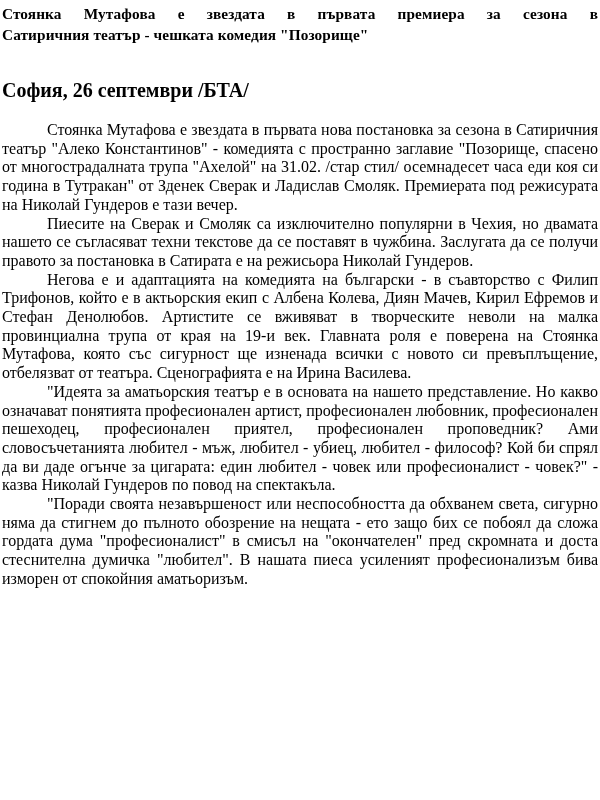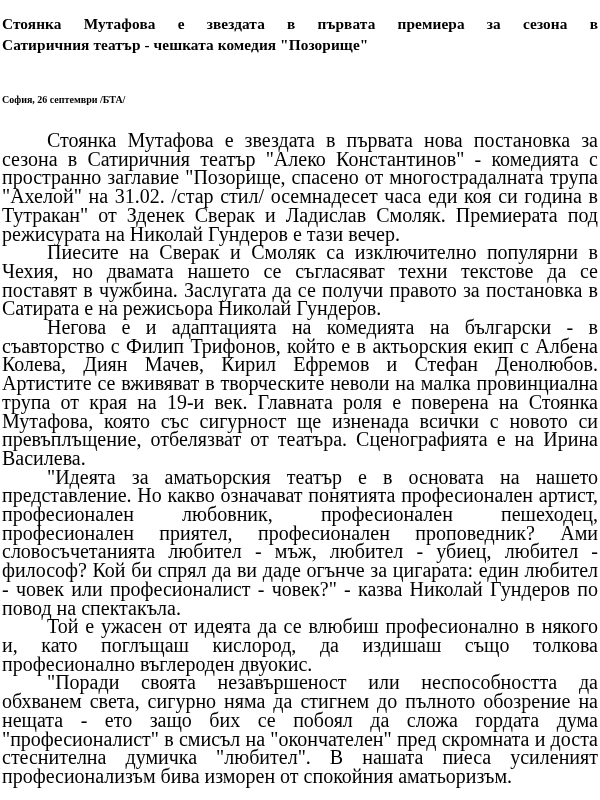--- a/index.html
+++ b/index.html
@@ -13,21 +13,21 @@
     height: 800px;
     overflow: hidden;
     font-family: "Liberation Serif", "DejaVu Serif", serif;
     color: #000000;
     -webkit-font-smoothing: none;
   }
   .page {
     width: 600px;
     height: 800px;
     box-sizing: border-box;
-    padding: 13px 2px 0 2px;
+    padding: 3px 2px 0 2px;
     position: relative;
   }
   .headline {
     font-weight: bold;
     font-size: 15.3px;
     line-height: 21px;
     text-align: justify;
     text-align-last: left;
     margin: 0;
     letter-spacing: 0.1px;
@@ -36,32 +36,32 @@
     display: block;
     text-align: justify;
     text-align-last: justify;
   }
   .headline .ln2 {
     display: block;
     text-align: center;
   }
   .dateline {
     font-weight: bold;
-    font-size: 10px;
+    font-size: 20px;
     line-height: 18px;
     margin: 0;
     padding-top: 36px;
     text-align: left;
   }
   .body-block {
     padding-top: 22px;
   }
   .para {
     margin: 0;
-    font-size: 20px;
+    font-size: 16px;
     line-height: 18.7px;
     text-align: justify;
     text-align-last: left;
     text-indent: 45px;
     word-spacing: 0px;
     hyphens: none;
   }
 </style>
 </head>
 <body>
@@ -73,17 +73,16 @@
     <span class="ln2">Сатиричния театър - чешката комедия "Позорище"</span>
   </h1>
 
   <p class="dateline">София, 26 септември /БТА/</p>
 
   <div class="body-block">
     <p class="para">Стоянка Мутафова е звездата в първата нова постановка за сезона в Сатиричния театър "Алеко Константинов" - комедията с пространно заглавие "Позорище, спасено от многострадалната трупа "Ахелой" на 31.02. /стар стил/ осемнадесет часа еди коя си година в Тутракан" от Зденек Сверак и Ладислав Смоляк. Премиерата под режисурата на Николай Гундеров е тази вечер.</p>
     <p class="para">Пиесите на Сверак и Смоляк са изключително популярни в Чехия, но двамата нашето се съгласяват техни текстове да се поставят в чужбина. Заслугата да се получи правото за постановка в Сатирата е на режисьора Николай Гундеров.</p>
     <p class="para">Негова е и адаптацията на комедията на български - в съавторство с Филип Трифонов, който е в актьорския екип с Албена Колева, Диян Мачев, Кирил Ефремов и Стефан Денолюбов. Артистите се вживяват в творческите неволи на малка провинциална трупа от края на 19-и век. Главната роля е поверена на Стоянка Мутафова, която със сигурност ще изненада всички с новото си превъплъщение, отбелязват от театъра. Сценографията е на Ирина Василева.</p>
     <p class="para">"Идеята за аматьорския театър е в основата на нашето представление. Но какво означават понятията професионален артист, професионален любовник, професионален пешеходец, професионален приятел, професионален проповедник? Ами словосъчетанията любител - мъж, любител - убиец, любител - философ? Кой би спрял да ви даде огънче за цигарата: един любител - човек или професионалист - човек?" - казва Николай Гундеров по повод на спектакъла.</p>
-    <p class="para">Той е ужасен от идеята да се влюбиш професионално в някого и, като поглъщаш кислород, да издишаш също толкова професионално въглероден двуокис.</p>
     <p class="para">"Поради своята незавършеност или неспособността да обхванем света, сигурно няма да стигнем до пълното обозрение на нещата - ето защо бих се побоял да сложа гордата дума "професионалист" в смисъл на "окончателен" пред скромната и доста стеснителна думичка "любител". В нашата пиеса усиленият професионализъм бива изморен от спокойния аматьоризъм.</p>
   </div>
 
 </div>
 
 </body></html>

